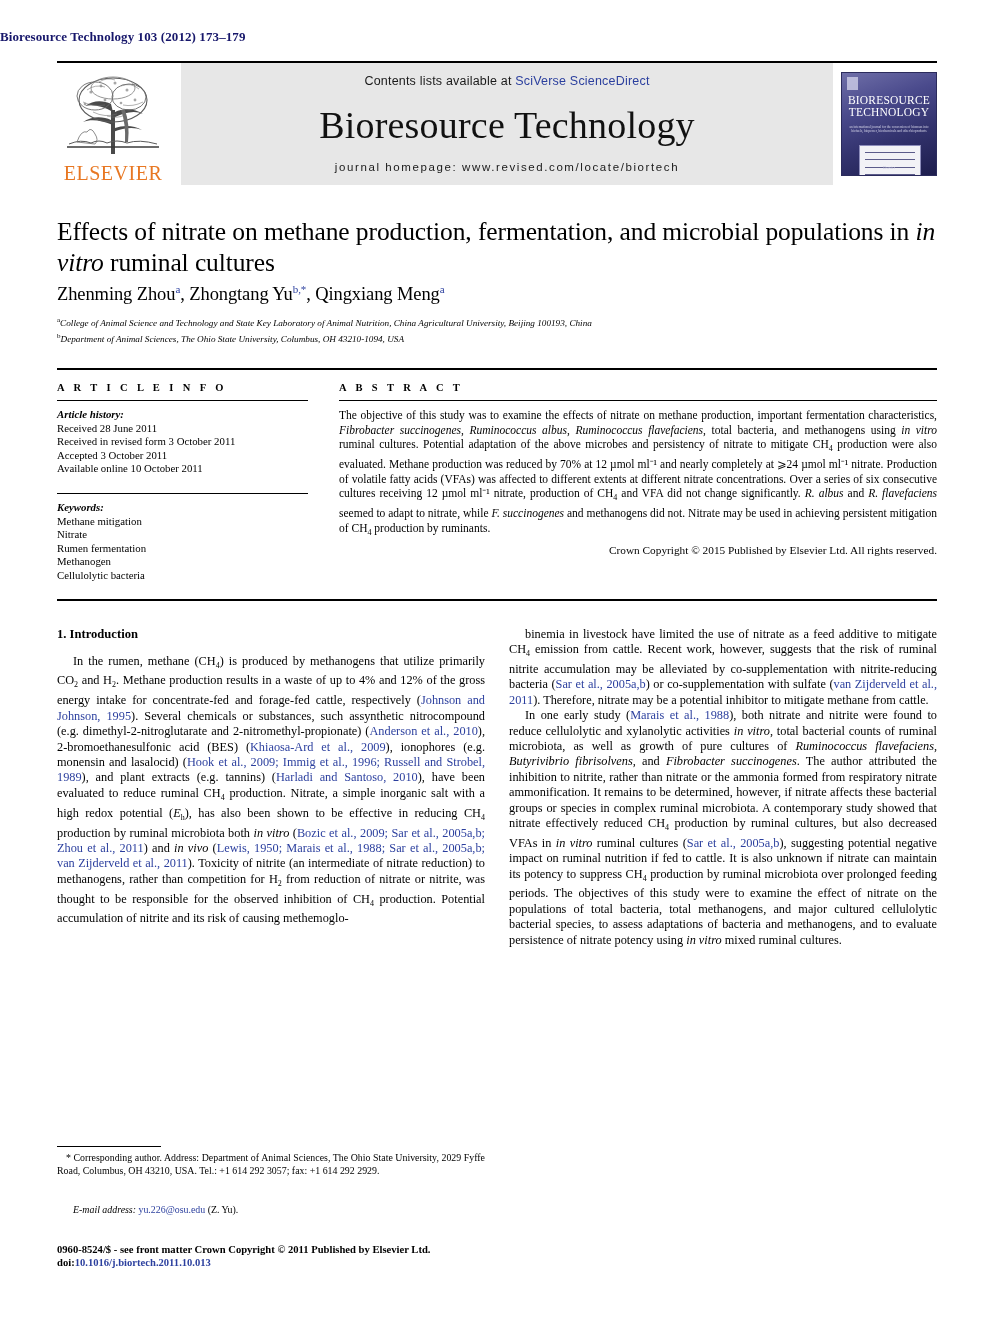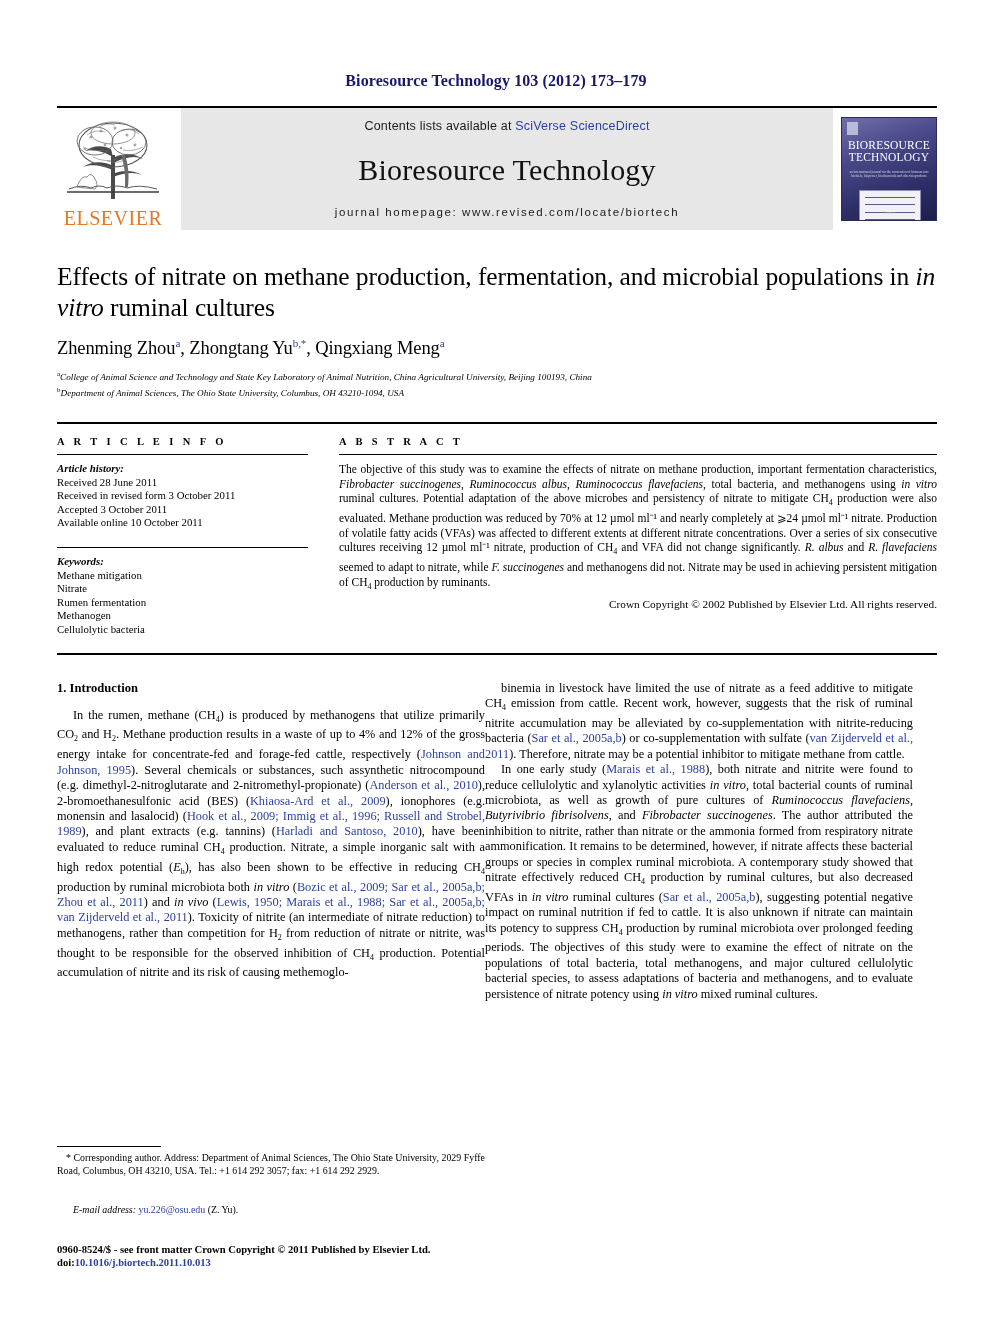--- a/index.html
+++ b/index.html
@@ -10,26 +10,26 @@
     background: #ffffff;
     font-family: "Liberation Serif", serif;
     color: #000000;
     position: relative;
     overflow: hidden;
   }
   .page { position: relative; width: 992px; height: 1323px; padding: 0; }
 
   
   .running-head {
-    text-align: center;
+    text-align: left;
     font-family: "Liberation Serif", serif;
     font-weight: bold;
-    font-size: 16px;
+    font-size: 13px;
     color: #17176b;
-    padding-top: 72px;
+    padding-top: 29px;
     letter-spacing: .1px;
   }
 
   
   .masthead {
     margin: 16px 55px 0 57px;
     border-top: 2.2px solid #000;
     display: flex;
     align-items: stretch;
     height: 124px;
@@ -64,21 +64,21 @@
   }
   .contents-line {
     font-family: "Liberation Sans", sans-serif;
     font-size: 12.5px;
     color: #1a1a1a;
     letter-spacing: .2px;
   }
   .contents-line a, .link { color: #2b3f9e; text-decoration: none; }
   .journal-title {
     font-family: "Liberation Serif", serif;
-    font-size: 30px;
+    font-size: 38px;
     color: #111;
     letter-spacing: .2px;
   }
   .homepage-line {
     font-family: "Liberation Sans", sans-serif;
     font-size: 11.5px;
     color: #1a1a1a;
     letter-spacing: 1.6px;
   }
   .cover-thumb {
@@ -119,21 +119,21 @@
     font-family: "Liberation Serif", serif;
     font-weight: normal;
     font-size: 25.5px;
     line-height: 31px;
     margin: 0;
     letter-spacing: -.1px;
   }
   .authors {
     font-family: "Liberation Serif", serif;
     font-size: 18.5px;
-    margin-top: 14px;
+    margin-top: 5px;
     letter-spacing: -.1px;
   }
   .authors sup { font-size: 11px; color: #2b3f9e; vertical-align: super; }
   .affil {
     font-family: "Liberation Serif", serif;
     font-style: italic;
     font-size: 9.2px;
     line-height: 12.4px;
     margin-top: 9px;
   }
@@ -170,20 +170,21 @@
   .copyright {
     text-align: right;
     font-size: 11.3px;
     margin-top: 3px;
   }
 
   
   .body-cols {
     margin: 26px 55px 0 57px;
     display: flex;
+    gap: 24px;
   }
   .bcol { width: 428px; }
   h2.section-title {
     font-family: "Liberation Serif", serif;
     font-weight: bold;
     font-size: 12.6px;
     margin: 0 0 12px 0;
   }
   p.body-p {
     font-size: 12.3px;
@@ -332,21 +333,21 @@
           <span class="ln">Methanogen</span>
           <span class="ln">Cellulolytic bacteria</span>
         </div>
       </div>
     </div>
 
     <div class="col-abstract">
       <div class="sect-head">A B S T R A C T</div>
       <div class="hr-thin"></div>
       <div class="abstract-body">The objective of this study was to examine the effects of nitrate on methane production, important fermentation characteristics, <i>Fibrobacter succinogenes</i>, <i>Ruminococcus albus</i>, <i>Ruminococcus flavefaciens</i>, total bacteria, and methanogens using <i>in vitro</i> ruminal cultures. Potential adaptation of the above microbes and persistency of nitrate to mitigate CH<sub>4</sub> production were also evaluated. Methane production was reduced by 70% at 12 µmol ml⁻¹ and nearly completely at ⩾24 µmol ml⁻¹ nitrate. Production of volatile fatty acids (VFAs) was affected to different extents at different nitrate concentrations. Over a series of six consecutive cultures receiving 12 µmol ml⁻¹ nitrate, production of CH<sub>4</sub> and VFA did not change significantly. <i>R. albus</i> and <i>R. flavefaciens</i> seemed to adapt to nitrate, while <i>F. succinogenes</i> and methanogens did not. Nitrate may be used in achieving persistent mitigation of CH<sub>4</sub> production by ruminants.</div>
-      <div class="copyright">Crown Copyright © 2002 Published by Elsevier Ltd. All rights reserved.</div>
+      <div class="copyright">Crown Copyright © 2015 Published by Elsevier Ltd. All rights reserved.</div>
     </div>
   </div>
 
   <div class="body-cols">
     <div class="bcol">
       <h2 class="section-title">1. Introduction</h2>
       <p class="body-p">In the rumen, methane (CH<sub>4</sub>) is produced by methanogens that utilize primarily CO<sub>2</sub> and H<sub>2</sub>. Methane production results in a waste of up to 4% and 12% of the gross energy intake for concentrate-fed and forage-fed cattle, respectively (<span class="cite">Johnson and Johnson, 1995</span>). Several chemicals or substances, such assynthetic nitrocompound (e.g. dimethyl-2-nitroglutarate and 2-nitromethyl-propionate) (<span class="cite">Anderson et al., 2010</span>), 2-bromoethanesulfonic acid (BES) (<span class="cite">Khiaosa-Ard et al., 2009</span>), ionophores (e.g. monensin and lasalocid) (<span class="cite">Hook et al., 2009; Immig et al., 1996; Russell and Strobel, 1989</span>), and plant extracts (e.g. tannins) (<span class="cite">Harladi and Santoso, 2010</span>), have been evaluated to reduce ruminal CH<sub>4</sub> production. Nitrate, a simple inorganic salt with a high redox potential (<i>E</i><sub>h</sub>), has also been shown to be effective in reducing CH<sub>4</sub> production by ruminal microbiota both <i>in vitro</i> (<span class="cite">Bozic et al., 2009; <span class="cite">Sar et al., 2005a,b</span>; Zhou et al., 2011</span>) and <i>in vivo</i> (<span class="cite">Lewis, 1950; <span class="cite">Marais et al., 1988</span>; <span class="cite">Sar et al., 2005a,b</span>; <span class="cite">van Zijderveld et al., 2011</span></span>). Toxicity of nitrite (an intermediate of nitrate reduction) to methanogens, rather than competition for H<sub>2</sub> from reduction of nitrate or nitrite, was thought to be responsible for the observed inhibition of CH<sub>4</sub> production. Potential accumulation of nitrite and its risk of causing methemoglo-</p>
     </div>
     <div class="bcol">
       <p class="body-p">binemia in livestock have limited the use of nitrate as a feed additive to mitigate CH<sub>4</sub> emission from cattle. Recent work, however, suggests that the risk of ruminal nitrite accumulation may be alleviated by co-supplementation with nitrite-reducing bacteria (<span class="cite">Sar et al., 2005a,b</span>) or co-supplementation with sulfate (<span class="cite">van Zijderveld et al., 2011</span>). Therefore, nitrate may be a potential inhibitor to mitigate methane from cattle.</p>

